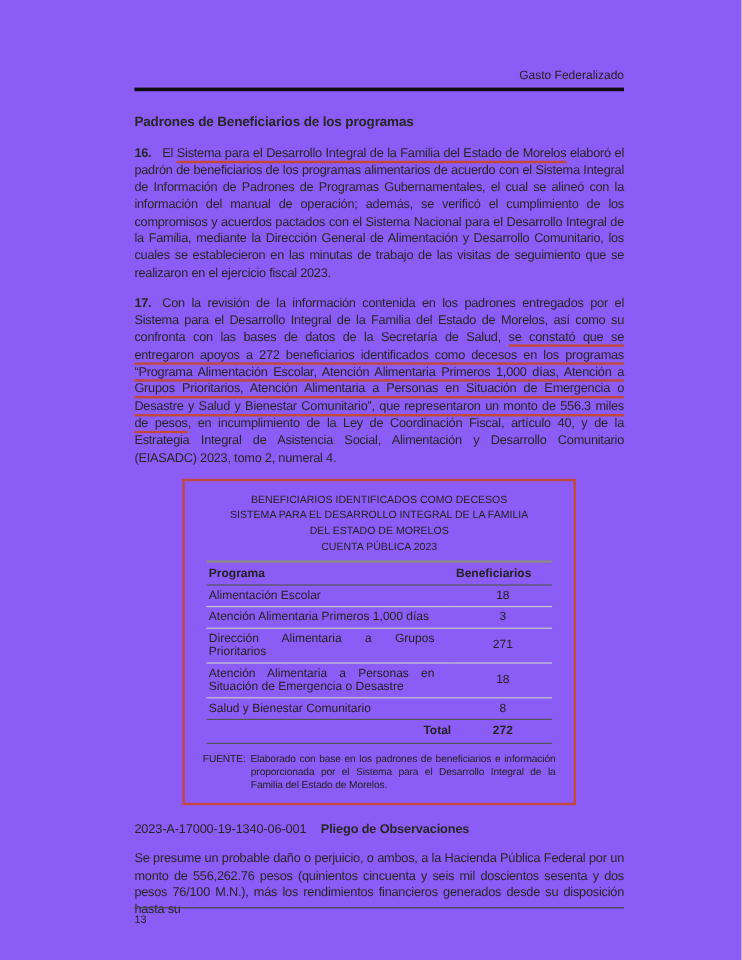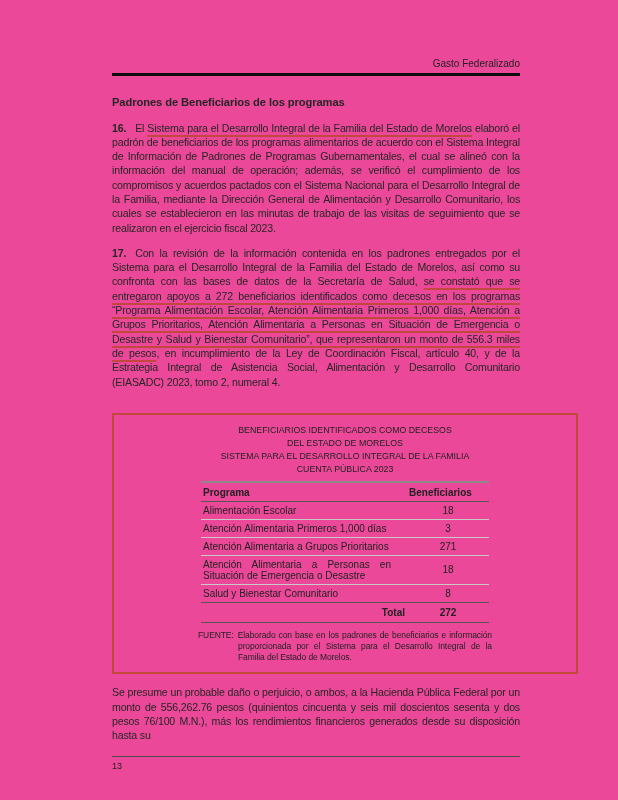--- a/index.html
+++ b/index.html
@@ -1,20 +1,20 @@
 <!DOCTYPE html>
 <html><head>
 <meta charset="utf-8">
 <style>
   * { margin:0; padding:0; box-sizing:border-box; }
   html,body { background:#ffffff; }
   .page {
     position:relative;
     width:618px; height:800px;
-    background:#ec4899;
+    background:#8b5cf6;
     font-family:"Liberation Sans", sans-serif;
     color:#262626;
     overflow:hidden;
   }
   .content { padding:58px 98px 0 112px; }
 
   .header-label {
     font-size:10px; line-height:11px;
     text-align:right; color:#1f1f1f;
   }
@@ -34,22 +34,22 @@
   .par-17 { margin-top:11px; }
   .para-num { font-weight:bold; margin-right:9px; }
   .red-mark {
     text-decoration:underline;
     text-decoration-color:#c2473c;
     text-decoration-thickness:1.7px;
     text-underline-offset:2.6px;
   }
 
   .red-box {
-    width:466px;
-    margin:24px auto 0;
+    width:328px;
+    margin:10px auto 0;
     border:2.5px solid #c2473c;
     padding:9px 14px 9px;
   }
   .box-title {
     font-size:8.8px; line-height:13px;
     text-align:center; color:#222222;
   }
   .data-table {
     width:288px; margin:5px auto 0;
     border-collapse:collapse;
@@ -105,62 +105,63 @@
     <div class="header-rule"></div>
 
     <div class="section-heading">Padrones de Beneficiarios de los programas</div>
 
     <p class="body-par"><span class="para-num">16.</span><span>El </span><span class="red-mark">Sistema para el Desarrollo Integral de la Familia del Estado de Morelos</span><span> elaboró el padrón de beneficiarios de los programas alimentarios de acuerdo con el Sistema Integral de Información de Padrones de Programas Gubernamentales, el cual se alineó con la información del manual de operación; además, se verificó el cumplimiento de los compromisos y acuerdos pactados con el Sistema Nacional para el Desarrollo Integral de la Familia, mediante la Dirección General de Alimentación y Desarrollo Comunitario, los cuales se establecieron en las minutas de trabajo de las visitas de seguimiento que se realizaron en el ejercicio fiscal 2023.</span></p>
 
     <p class="body-par par-17"><span class="para-num">17.</span><span>Con la revisión de la información contenida en los padrones entregados por el Sistema para el Desarrollo Integral de la Familia del Estado de Morelos, así como su confronta con las bases de datos de la Secretaría de Salud, </span><span class="red-mark">se constató que se entregaron apoyos a 272 beneficiarios identificados como decesos en los programas “Programa Alimentación Escolar, Atención Alimentaria Primeros 1,000 días, Atención a Grupos Prioritarios, Atención Alimentaria a Personas en Situación de Emergencia o Desastre y Salud y Bienestar Comunitario”, que representaron un monto de 556.3 miles de pesos</span><span>, en incumplimiento de la Ley de Coordinación Fiscal, artículo 40, y de la Estrategia Integral de Asistencia Social, Alimentación y Desarrollo Comunitario (EIASADC) 2023, tomo 2, numeral 4.</span></p>
 
     <div class="red-box">
       <div class="box-title">BENEFICIARIOS IDENTIFICADOS COMO DECESOS</div>
+      <div class="box-title">SISTEMA PARA EL DESARROLLO INTEGRAL DE LA FAMILIA</div>
       <div class="box-title">DEL ESTADO DE MORELOS</div>
-      <div class="box-title">SISTEMA PARA EL DESARROLLO INTEGRAL DE LA FAMILIA</div>
       <div class="box-title">CUENTA PÚBLICA 2023</div>
 
       <table class="data-table">
         <thead>
           <tr>
             <th>Programa</th>
             <th class="col-benef">Beneficiarios</th>
           </tr>
         </thead>
         <tbody>
           <tr>
             <td class="prog">Alimentación Escolar</td>
             <td class="benef">18</td>
           </tr>
           <tr>
             <td class="prog">Atención Alimentaria Primeros 1,000 días</td>
             <td class="benef">3</td>
           </tr>
           <tr>
-            <td class="prog">Atención Alimentaria a Grupos Prioritarios</td>
+            <td class="prog">Dirección Alimentaria a Grupos Prioritarios</td>
             <td class="benef">271</td>
           </tr>
           <tr>
             <td class="prog">Atención Alimentaria a Personas en Situación de Emergencia o Desastre</td>
             <td class="benef">18</td>
           </tr>
           <tr class="row-last">
             <td class="prog">Salud y Bienestar Comunitario</td>
             <td class="benef">8</td>
           </tr>
           <tr class="total-row">
             <td class="total-label">Total</td>
             <td class="benef">272</td>
           </tr>
         </tbody>
       </table>
 
       <div class="fuente"><span class="fuente-label">FUENTE:</span><span>Elaborado con base en los padrones de beneficiarios e información proporcionada por el Sistema para el Desarrollo Integral de la Familia del Estado de Morelos.</span></div>
     </div>
 
+    <p class="obs-line"><span class="obs-code">2023-A-17000-19-1340-06-001</span><span class="obs-label">Pliego de Observaciones</span></p>
 
     <p class="body-par closing">Se presume un probable daño o perjuicio, o ambos, a la Hacienda Pública Federal por un monto de 556,262.76 pesos (quinientos cincuenta y seis mil doscientos sesenta y dos pesos 76/100 M.N.), más los rendimientos financieros generados desde su disposición hasta su</p>
 
   </div>
 
   <div class="footer">
     <div class="footer-rule"></div>
     <div class="page-number">13</div>
   </div>
 </div>

